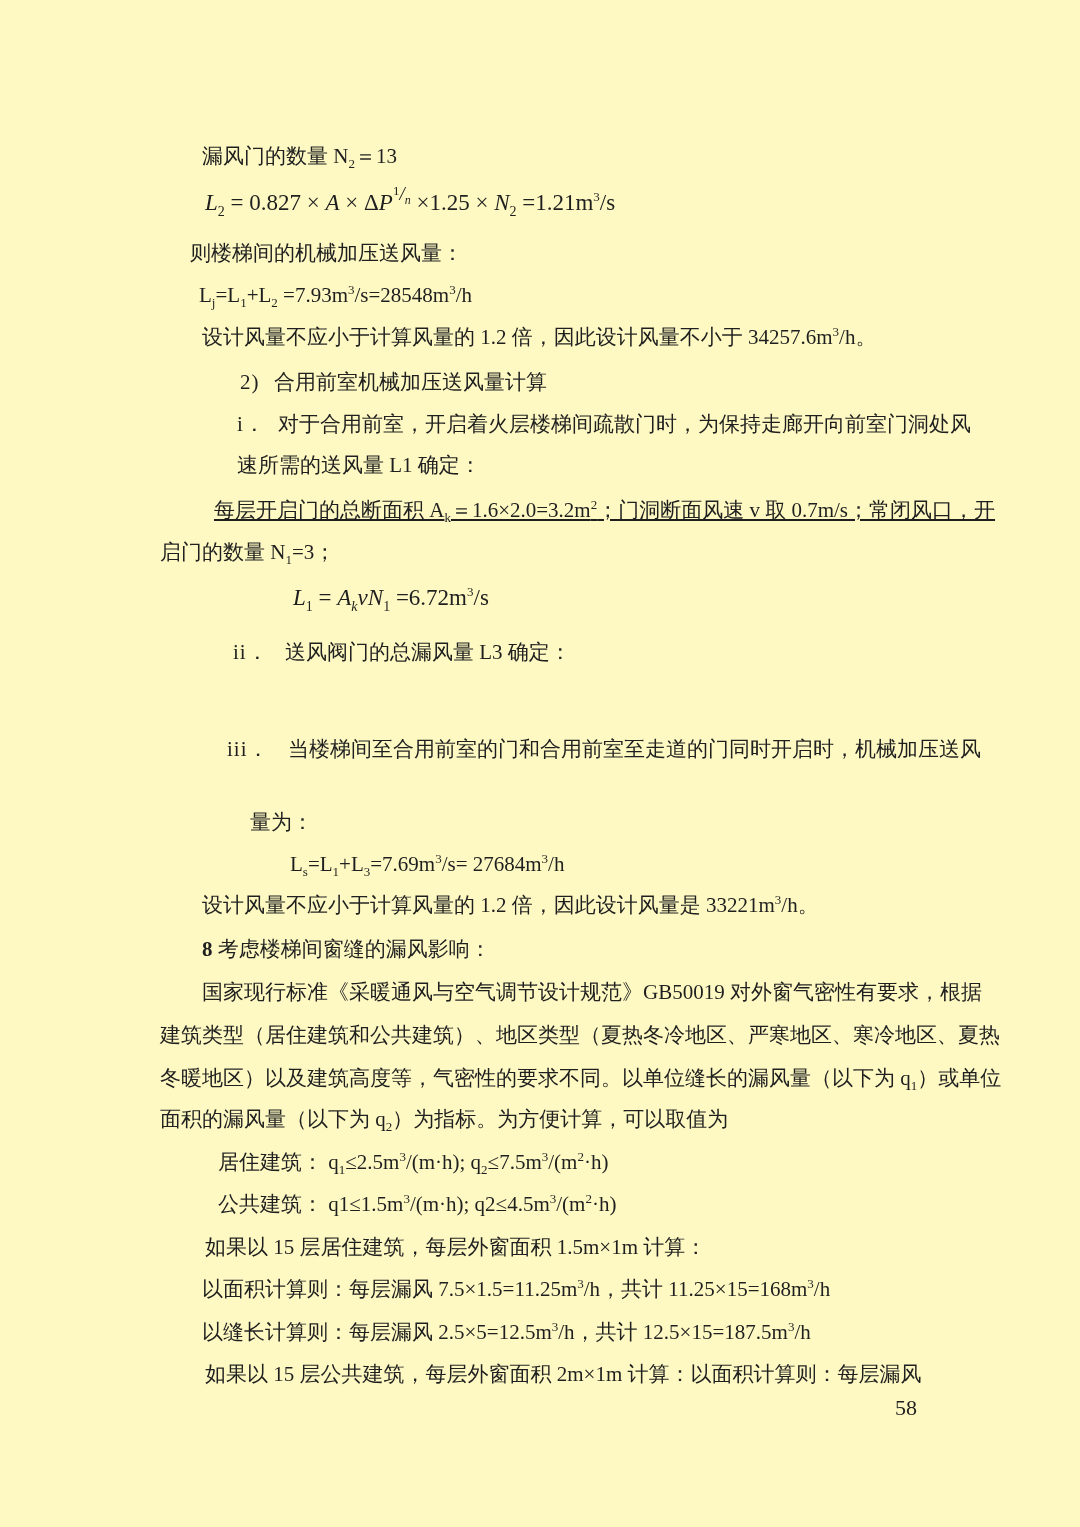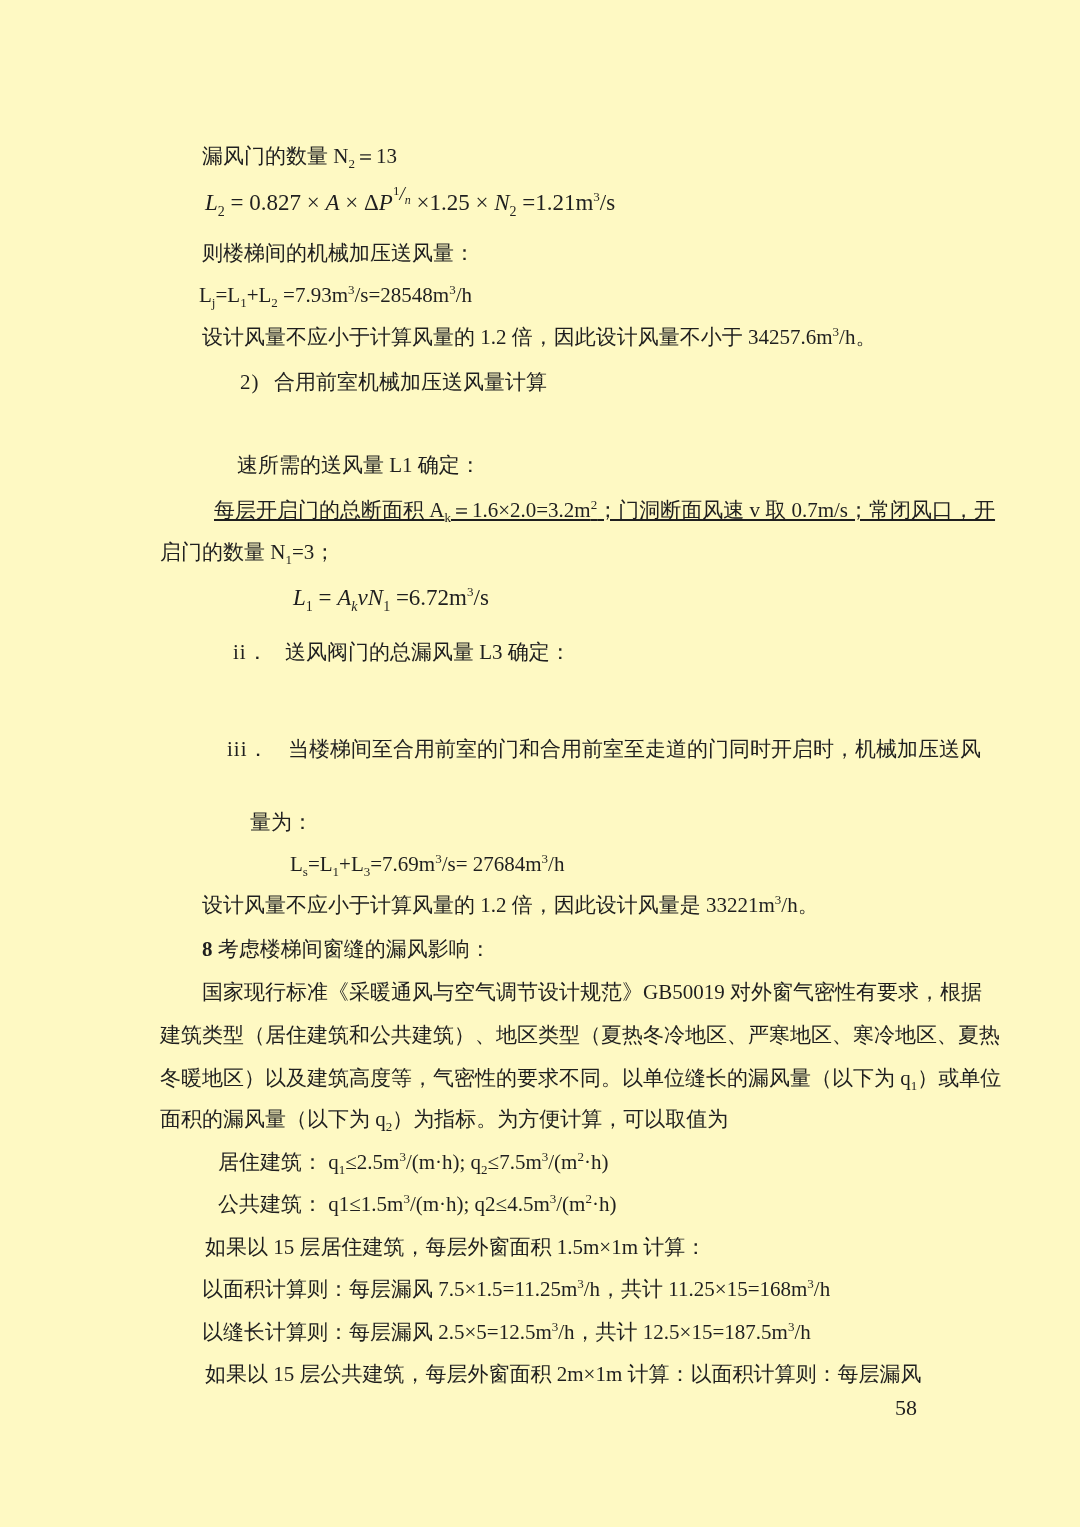--- a/index.html
+++ b/index.html
@@ -29,21 +29,21 @@
   .pfrac .pden{position:relative;top:3px;font-size:12px;}
   
   .mk{display:inline-block;letter-spacing:1px;}
   .mk2{width:34px;}
   .mki{width:41px;}
   .mkii{width:52px;}
   .mkiii{width:61px;}
   
   #l0 {left:202px;top:143px;}
   #l1 {left:205px;top:189px;}
-  #l2 {left:202px;top:240px;text-align:center;}
+  #l2 {left:190px;top:240px;text-align:center;}
   #l3 {left:199px;top:282px;}
   #l4 {left:202px;top:324px;}
   #l5 {left:240px;top:369px;}
   #l6 {left:237px;top:411px;}
   #l7 {left:237px;top:452px;}
   #l8 {left:214px;top:497px;text-decoration:underline;}
   #l9 {left:160px;top:539px;}
   #l10{left:293px;top:584px;}
   #l11{left:233px;top:639px;}
   #l12{left:202px;top:681px;}
@@ -73,20 +73,21 @@
 </head>
 <body>
 
 <div class="page">
   <div class="ln" id="l0">漏风门的数量 N<sub>2</sub>＝13</div>
   <div class="ln math" id="l1"><i>L</i><sub>2</sub> = 0.827 × <i>A</i> × Δ<i>P</i><sup class="pfrac"><span class="pnum">1</span><span class="pslash">/</span><i class="pden">n</i></sup> ×1.25 × <i>N</i><sub>2</sub> =1.21m<sup>3</sup>/s</div>
   <div class="ln" id="l2">则楼梯间的机械加压送风量：</div>
   <div class="ln" id="l3">L<sub>j</sub>=L<sub>1</sub>+L<sub>2</sub> =7.93m<sup>3</sup>/s=28548m<sup>3</sup>/h</div>
   <div class="ln" id="l4">设计风量不应小于计算风量的 1.2 倍，因此设计风量不小于 34257.6m<sup>3</sup>/h。</div>
   <div class="ln" id="l5"><span class="mk mk2">2)</span>合用前室机械加压送风量计算</div>
+  <div class="ln" id="l6"><span class="mk mki">i．</span>对于合用前室，开启着火层楼梯间疏散门时，为保持走廊开向前室门洞处风</div>
   <div class="ln" id="l7">速所需的送风量 L1 确定：</div>
   <div class="ln" id="l8">每层开启门的总断面积 A<sub>k</sub>＝1.6×2.0=3.2m<sup>2</sup>；门洞断面风速 v 取 0.7m/s；常闭风口，开</div>
   <div class="ln" id="l9">启门的数量 N<sub>1</sub>=3；</div>
   <div class="ln math" id="l10"><i>L</i><sub>1</sub> = <i>A</i><sub><i>k</i></sub><i>vN</i><sub>1</sub> =6.72m<sup>3</sup>/s</div>
   <div class="ln" id="l11"><span class="mk mkii">ii．</span>送风阀门的总漏风量 L3 确定：</div>
   <div class="ln" id="l14"><span class="mk mkiii">iii．</span>当楼梯间至合用前室的门和合用前室至走道的门同时开启时，机械加压送风</div>
   <div class="ln" id="l15">量为：</div>
   <div class="ln" id="l16">L<sub>s</sub>=L<sub>1</sub>+L<sub>3</sub>=7.69m<sup>3</sup>/s= 27684m<sup>3</sup>/h</div>
   <div class="ln" id="l17">设计风量不应小于计算风量的 1.2 倍，因此设计风量是 33221m<sup>3</sup>/h。</div>
   <div class="ln" id="l18"><b>8</b> 考虑楼梯间窗缝的漏风影响：</div>

